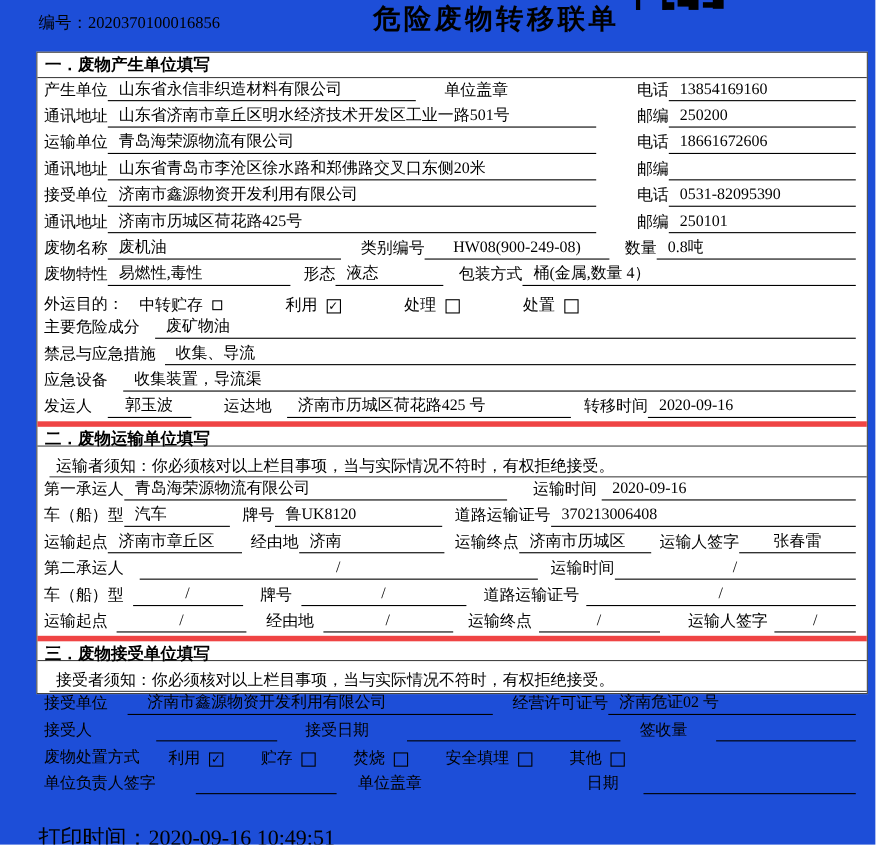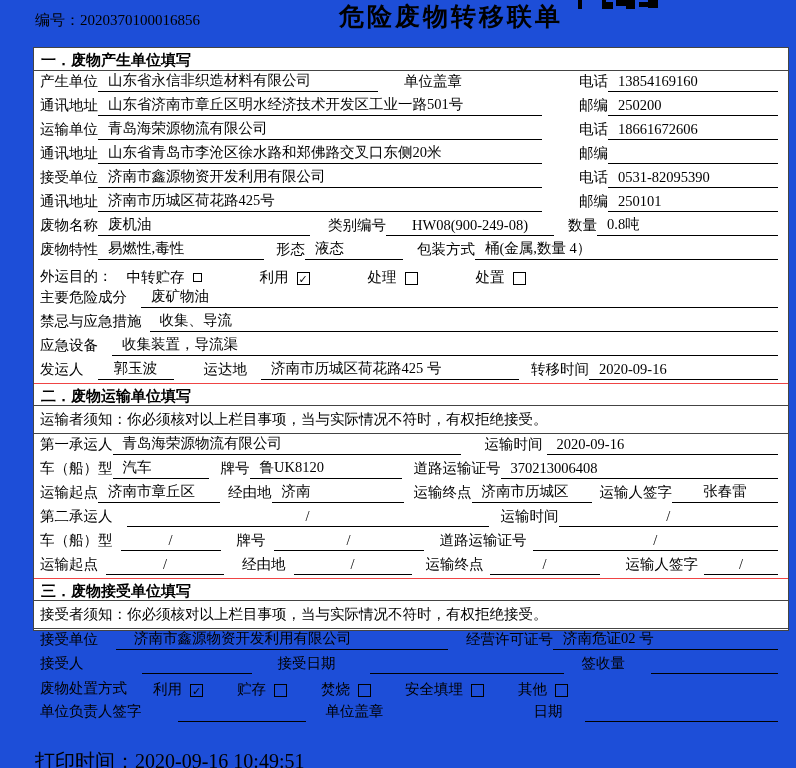--- a/index.html
+++ b/index.html
@@ -10,24 +10,24 @@
              font-family:"Liberation Sans","DejaVu Sans",sans-serif;
              font-size:25px;font-weight:bold;letter-spacing:3px;white-space:nowrap;}
   .qr{position:absolute;left:578px;top:0;width:80px;height:9px;overflow:hidden;}
   .qr i{position:absolute;background:#000;}
   .formbox{position:absolute;left:33px;top:47px;width:756px;height:584px;
            border:1px solid #444;box-sizing:border-box;background:#fff;}
   .sec-header{height:23px;line-height:23px;padding-left:7px;
               font-family:"Liberation Sans","DejaVu Sans",sans-serif;
               font-size:15px;font-weight:bold;border-bottom:1px solid #444;
               box-sizing:border-box;}
-  .sec-header.bt{border-top:1px solid #ef4444;}
+  .sec-header.bt{border-top:5px solid #ef4444;}
   .row{display:flex;align-items:flex-end;height:24px;padding:0 10px 3px 6px;
        box-sizing:border-box;font-size:14.5px;white-space:nowrap;}
-  .row.notice{height:28px;border-bottom:1px solid #444;align-items:center;padding-bottom:0;}
+  .row.notice{height:28px;border-bottom:1px solid #444;padding-bottom:0;margin-left:11px;}
   .lbl{flex:none;padding-bottom:1px;}
   .val{border-bottom:1px solid #000;padding:0 0 1px 10px;box-sizing:border-box;
        flex:none;overflow:hidden;}
   .val.c{text-align:center;padding-left:0;}
   .val.fill{flex:1;}
   .push{margin-left:auto;}
   .cbitem{display:inline-flex;align-items:center;}
   .cbbox{display:inline-block;width:13px;height:13px;border:1px solid #000;
          margin-left:8px;font-size:11px;line-height:12px;text-align:center;
          box-sizing:border-box;position:relative;top:1px;}

